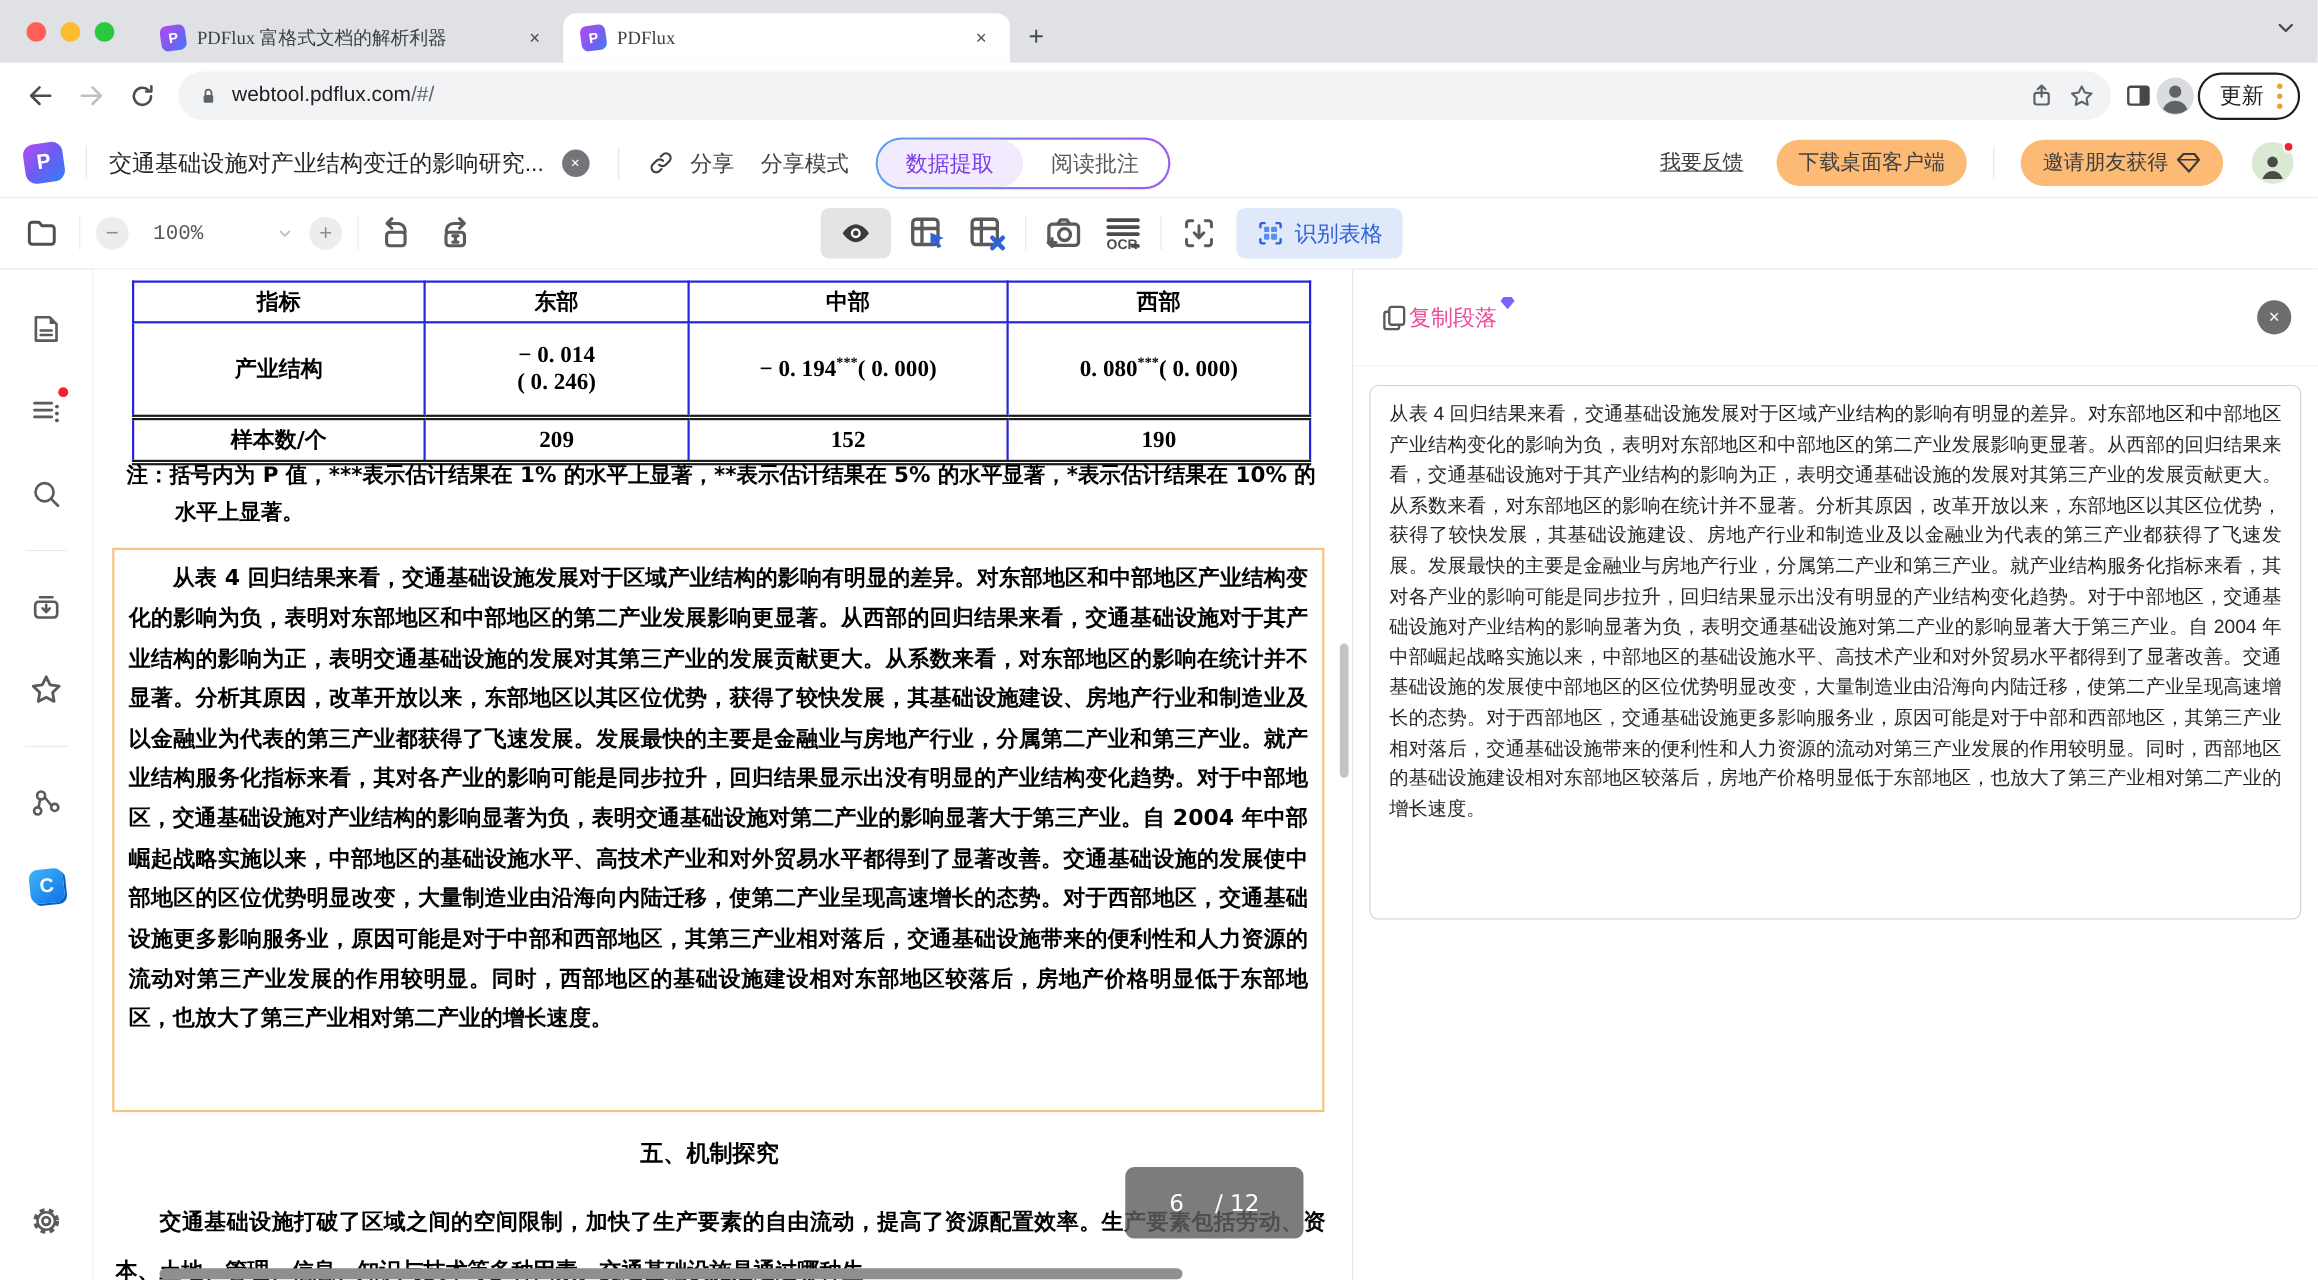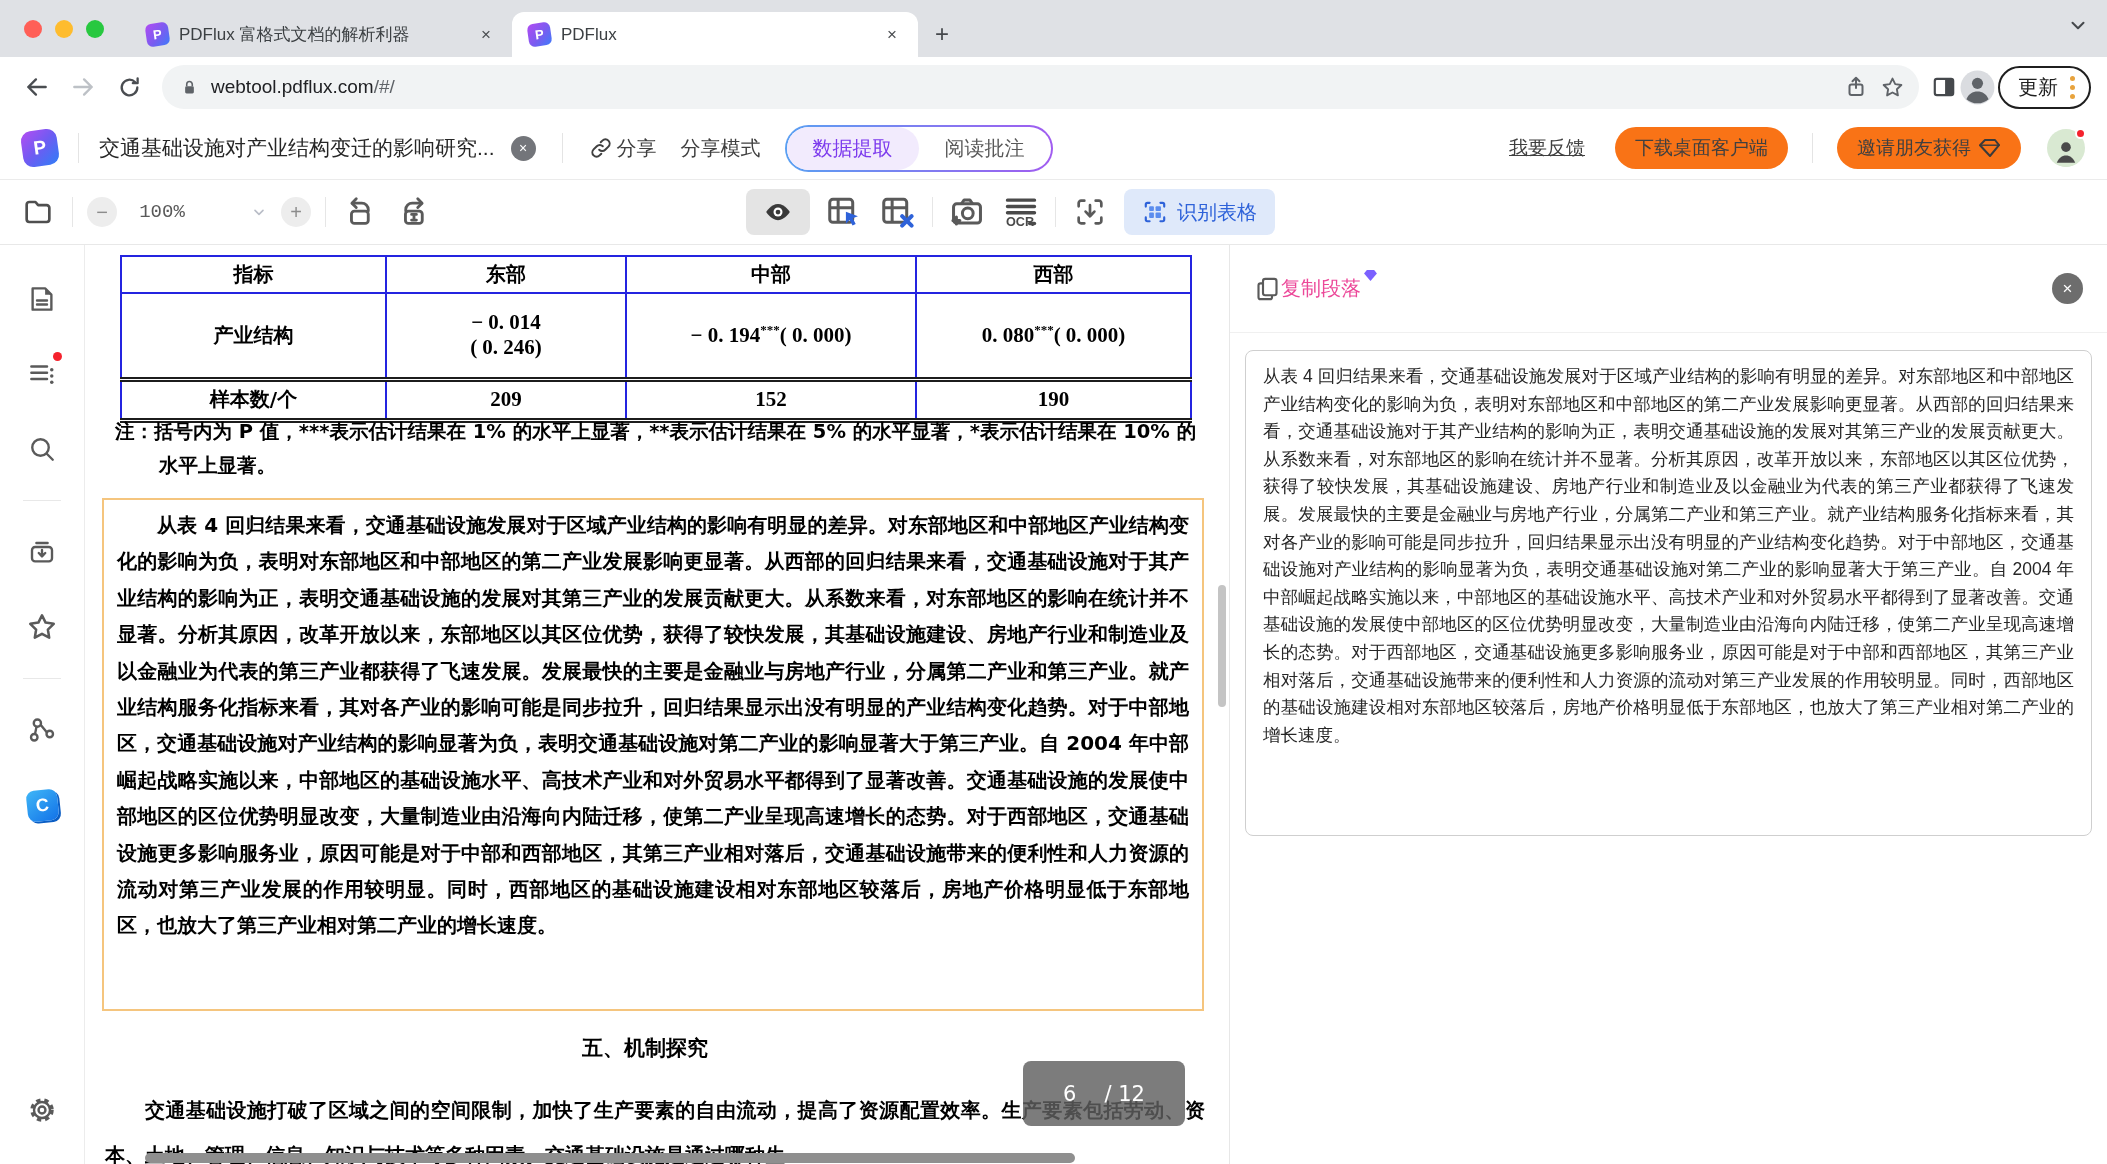--- a/index.html
+++ b/index.html
@@ -8,21 +8,21 @@
   svg { display:block; }
 
   
   .tabbar { height:57px; background:#DFE1E5; display:flex; align-items:flex-end; position:relative; }
   .traffic { display:flex; gap:13px; align-self:center; padding:0 26px 0 24px; }
   .light { width:18px; height:18px; border-radius:50%; }
   .l-red{background:#FF5F57;} .l-yel{background:#FEBC2E;} .l-grn{background:#28C840;}
   .tab { height:45px; display:flex; align-items:center; padding:0 14px 0 16px; gap:10px; font-size:17px; color:#3c4043; }
   .tab-inactive { width:382px; }
   .tab-active { width:406px; background:#fff; border-radius:12px 12px 0 0; }
-  .tab-title { flex:1; white-space:nowrap; overflow:hidden; }
+  .tab-title { flex:1; white-space:nowrap; overflow:hidden;font-family:Liberation Serif, serif; }
   .tab-close { width:24px; height:24px; border-radius:50%; display:flex; align-items:center; justify-content:center;
     font-size:17px; color:#4a4d51; cursor:default; }
   .favicon { width:23px; height:23px; border-radius:6px; flex:0 0 auto;
     background:linear-gradient(135deg,#b24bf3 0%,#7a5cf0 55%,#3e7bfa 100%);
     transform:rotate(-8deg); display:flex; align-items:center; justify-content:center;
     color:#fff; font-weight:bold; font-size:13px; }
   .newtab { width:32px; height:32px; margin:0 0 7px 8px; display:flex; align-items:center; justify-content:center;
     font-size:24px; color:#45484c; }
   .tabbar-chevron { position:absolute; right:18px; top:14px; }
 
@@ -44,29 +44,29 @@
   
   .appheader { height:63px; background:#fff; border-bottom:1px solid #ebebeb; display:flex; align-items:center; padding:0 22px; }
   .plogo { width:36px; height:36px; border-radius:10px;
     background:linear-gradient(140deg,#b44df2 0%,#6d5cf2 50%,#2f7ef7 100%);
     transform:rotate(-8deg); display:flex; align-items:center; justify-content:center;
     color:#fff; font-weight:bold; font-size:19px; flex:0 0 auto; }
   .vdiv { width:1px; height:30px; background:#e4e4e4; margin:0 20px; }
   .doc-title { font-size:21px; color:#262626; max-width:470px; white-space:nowrap; overflow:hidden; }
   .clear-x { width:25px; height:25px; border-radius:50%; background:#73757a; color:#fff; font-size:14px;
     display:flex; align-items:center; justify-content:center; margin-left:16px; }
-  .hlink { display:flex; align-items:center; gap:4px; font-size:20px; color:#404040; margin-right:24px; }
+  .hlink { display:flex; align-items:center; gap:15px; font-size:20px; color:#404040; margin-right:24px; }
   .mode-pill { display:inline-flex; padding:2px; border-radius:999px;
     background:linear-gradient(90deg,#5aa0f2,#a15cf0); }
   .mode-pill-inner { display:flex; background:#fff; border-radius:999px; align-items:center; }
   .mode-opt { padding:8px 26px; font-size:20px; border-radius:999px; color:#595959; }
   .mode-active { background:#F2EBFD; color:#7C3AED; }
   .hd-spacer { flex:1; }
   .feedback { font-size:19px; color:#404040; text-decoration:underline; margin-right:30px; white-space:nowrap;text-align:right; }
-  .soft-pill { height:42px; display:flex; align-items:center; gap:8px; background:#f97316; border-radius:21px;
+  .soft-pill { height:42px; display:flex; align-items:center; gap:8px; background:#fdba74; border-radius:21px;
     padding:0 20px; font-size:19px; color:#404040; white-space:nowrap; }
   .avatar-app { width:38px; height:38px; border-radius:50%; background:#D9E9D2; position:relative; margin-left:26px;
     display:flex; align-items:flex-end; justify-content:center; overflow:visible; flex:0 0 auto;}
   .avatar-app .dot { position:absolute; top:-1px; right:-1px; width:11px; height:11px; border-radius:50%;
     background:#F5222D; border:2px solid #fff; }
   .avatar-core { width:34px; height:34px; border-radius:50%; overflow:hidden; display:flex; align-items:flex-end; justify-content:center; }
 
   
   .toolbar { height:65px; background:#fff; border-bottom:1px solid #e8e8e8; display:flex; align-items:center; position:relative; }
   .tb-left { display:flex; align-items:center; gap:14px; padding-left:18px; }

